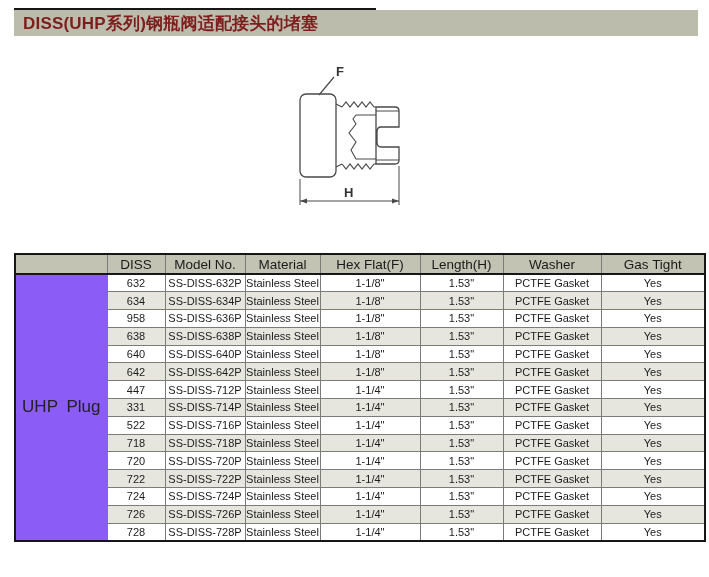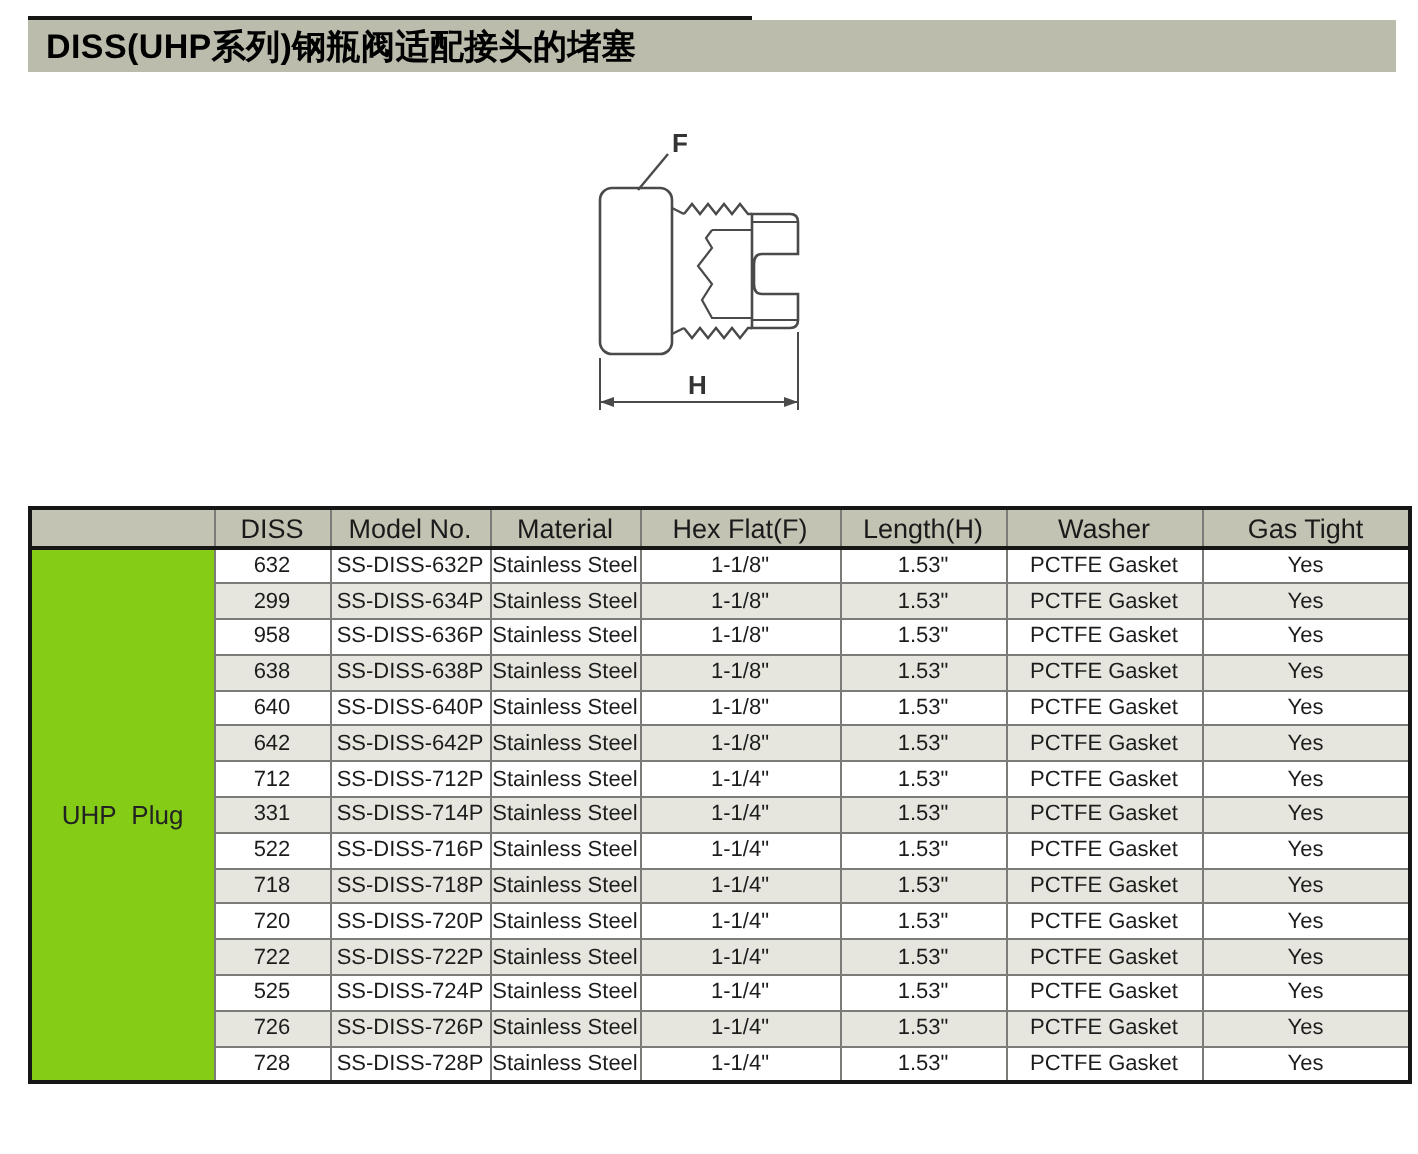--- a/index.html
+++ b/index.html
@@ -19,21 +19,21 @@
     left: 14px;
     top: 10px;
     width: 684px;
     height: 26px;
     background: var(--band-bg, #bcbcad);
     display: flex;
     align-items: center;
     padding-left: 9px;
     font-size: 17px;
     font-weight: bold;
-    color: #000000;
+    color: #7f1d1d;
     letter-spacing: 0.2px;
   }
   .title-top-rule {
     position: absolute;
     left: 14px;
     top: 8px;
     width: 362px;
     height: 2px;
     background: #161616;
   }
@@ -79,22 +79,22 @@
     border-bottom: 2px solid var(--frame, #161616);
     text-align: center;
   }
   table.spec tbody td {
     height: 17.8px;
     font-size: 11px;
     background: #ffffff;
   }
   table.spec tbody tr.alt td { background: var(--alt-bg, #e6e6df); }
   table.spec tbody td.group-cell {
-    background: #84cc16;
-    font-size: 13px;
+    background: #8b5cf6;
+    font-size: 17px;
     word-spacing: 4px;
     color: #222;
   }
 </style>
 </head>
 <body>
 
 <div class="canvas">
 
   <div class="title-top-rule"></div>
@@ -157,21 +157,21 @@
           <td rowspan="15" class="group-cell">UHP Plug</td>
       <td>632</td>
       <td>SS-DISS-632P</td>
       <td>Stainless Steel</td>
       <td>1-1/8"</td>
       <td>1.53"</td>
       <td>PCTFE Gasket</td>
       <td>Yes</td>
     </tr>
         <tr class="alt">
-      <td>299</td>
+      <td>634</td>
       <td>SS-DISS-634P</td>
       <td>Stainless Steel</td>
       <td>1-1/8"</td>
       <td>1.53"</td>
       <td>PCTFE Gasket</td>
       <td>Yes</td>
     </tr>
         <tr>
       <td>958</td>
       <td>SS-DISS-636P</td>
@@ -202,21 +202,21 @@
         <tr class="alt">
       <td>642</td>
       <td>SS-DISS-642P</td>
       <td>Stainless Steel</td>
       <td>1-1/8"</td>
       <td>1.53"</td>
       <td>PCTFE Gasket</td>
       <td>Yes</td>
     </tr>
         <tr>
-      <td>712</td>
+      <td>447</td>
       <td>SS-DISS-712P</td>
       <td>Stainless Steel</td>
       <td>1-1/4"</td>
       <td>1.53"</td>
       <td>PCTFE Gasket</td>
       <td>Yes</td>
     </tr>
         <tr class="alt">
       <td>331</td>
       <td>SS-DISS-714P</td>
@@ -256,21 +256,21 @@
         <tr class="alt">
       <td>722</td>
       <td>SS-DISS-722P</td>
       <td>Stainless Steel</td>
       <td>1-1/4"</td>
       <td>1.53"</td>
       <td>PCTFE Gasket</td>
       <td>Yes</td>
     </tr>
         <tr>
-      <td>525</td>
+      <td>724</td>
       <td>SS-DISS-724P</td>
       <td>Stainless Steel</td>
       <td>1-1/4"</td>
       <td>1.53"</td>
       <td>PCTFE Gasket</td>
       <td>Yes</td>
     </tr>
         <tr class="alt">
       <td>726</td>
       <td>SS-DISS-726P</td>

